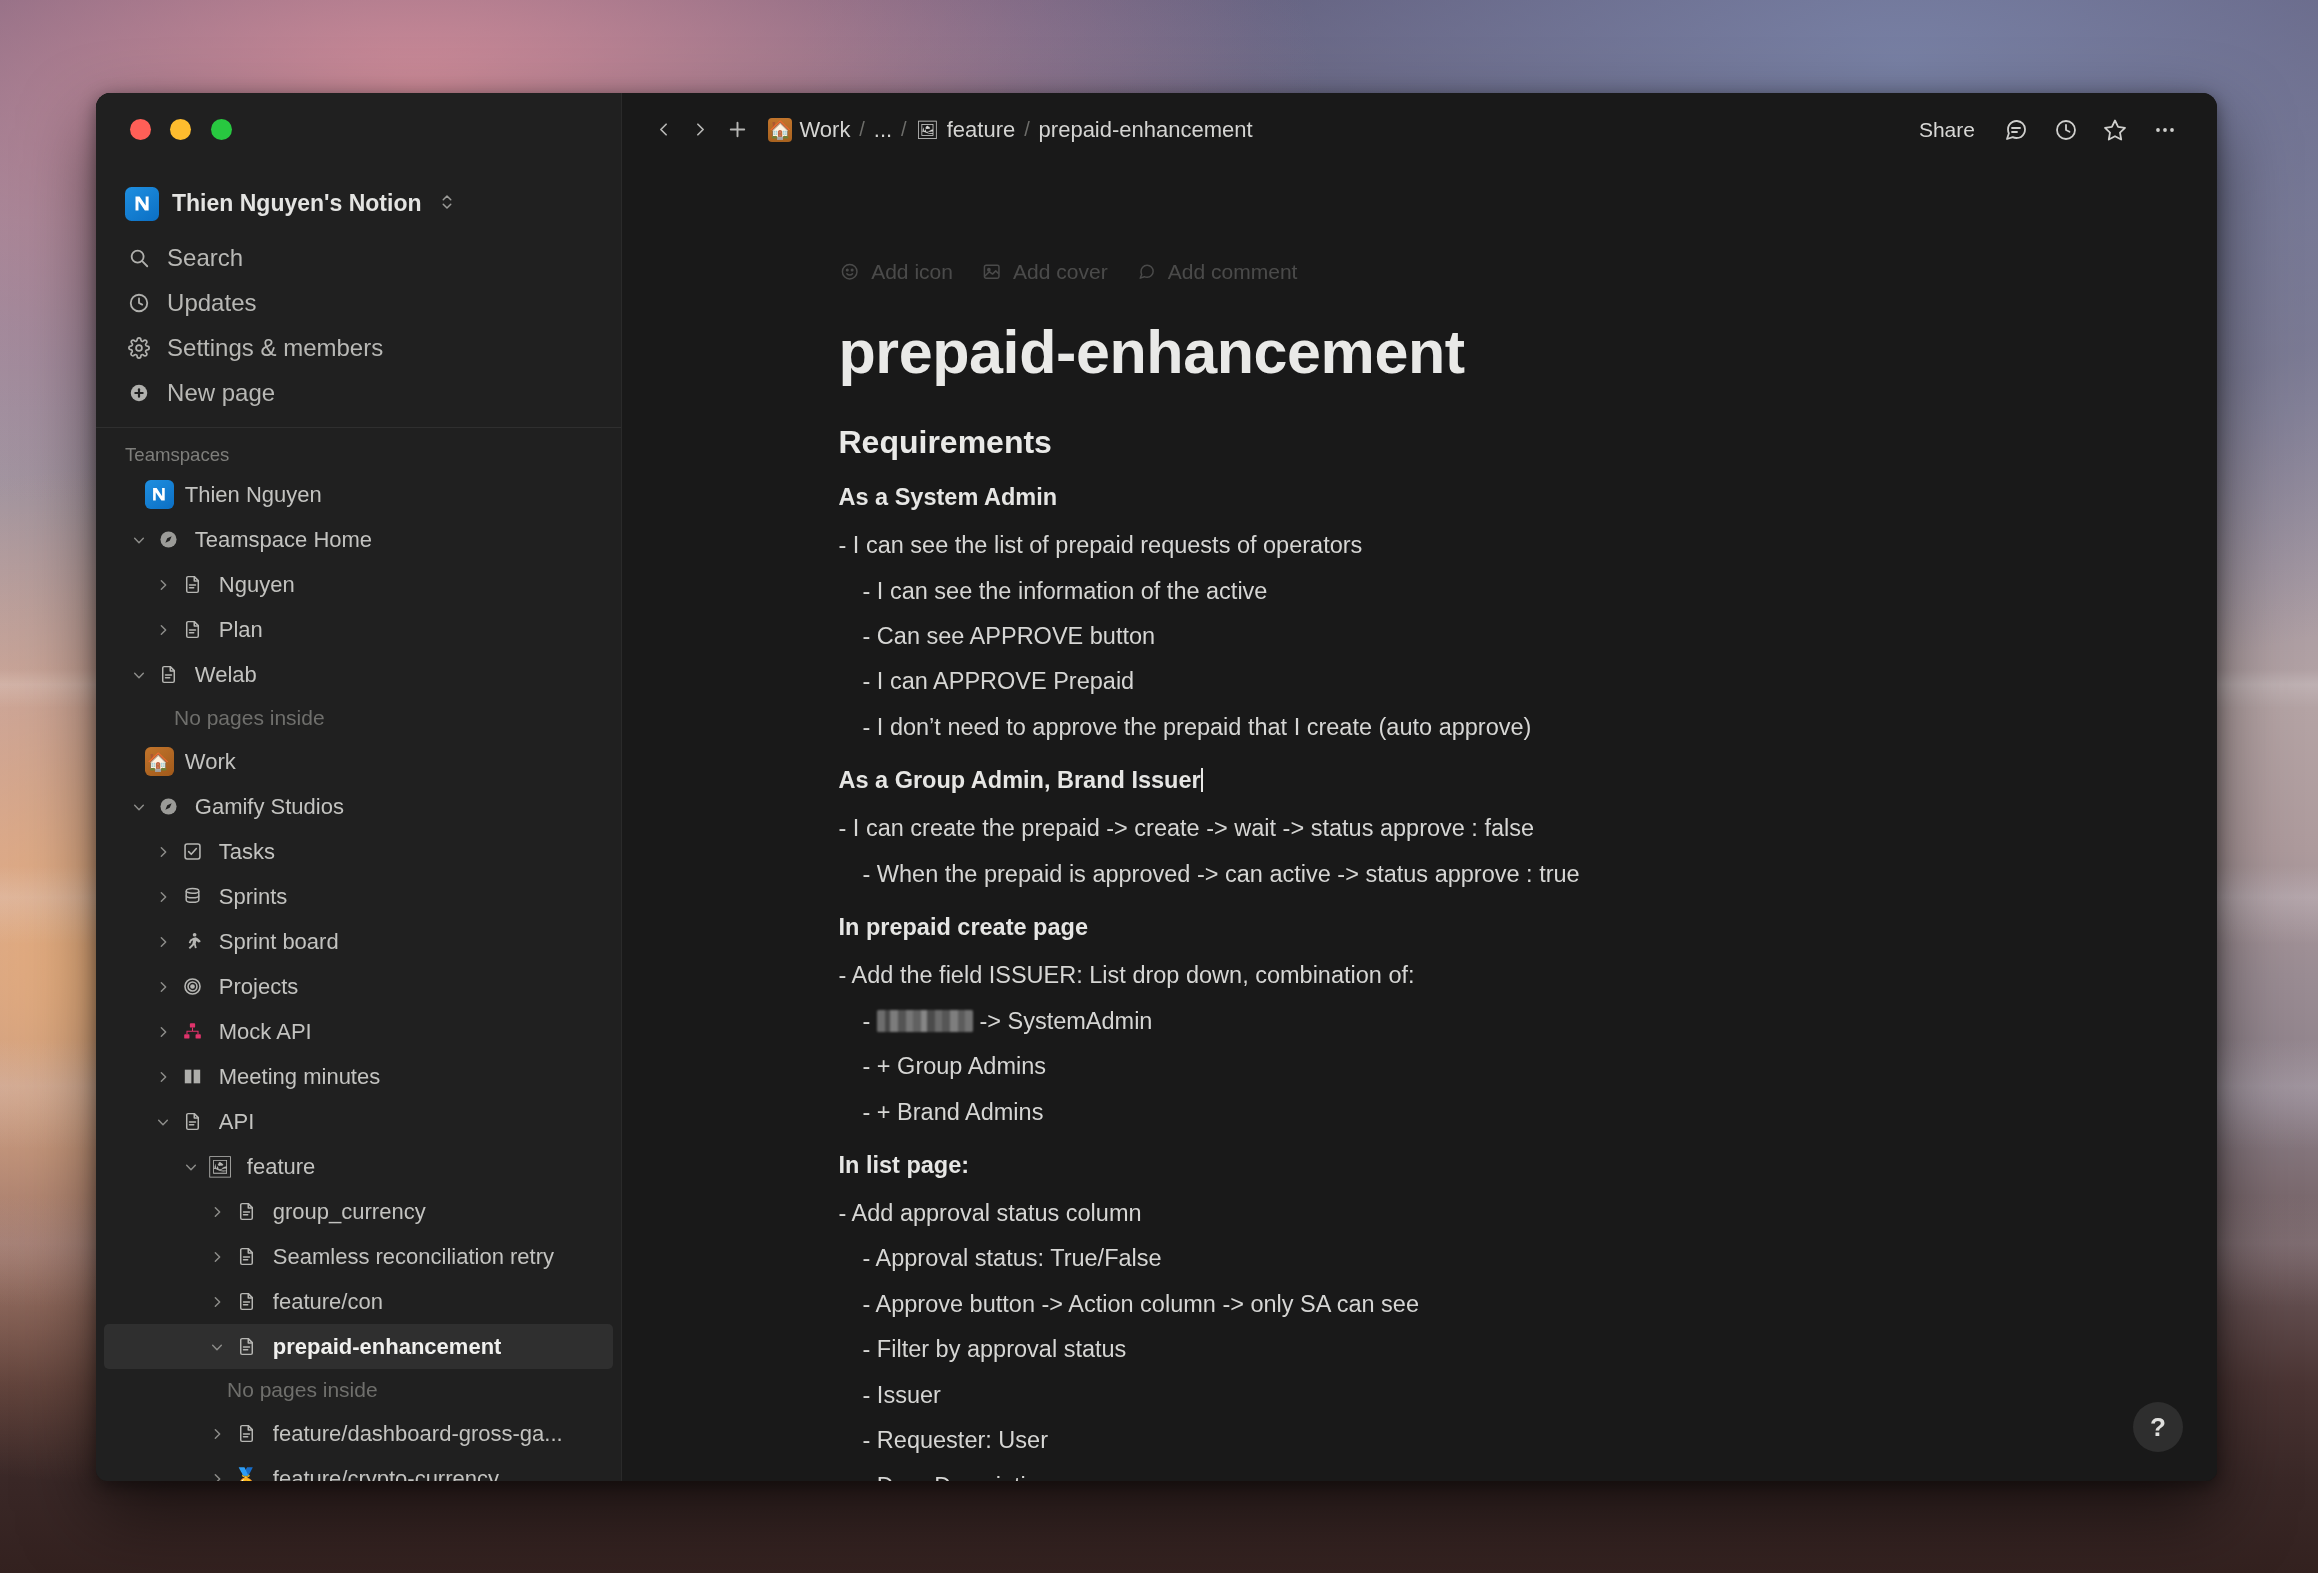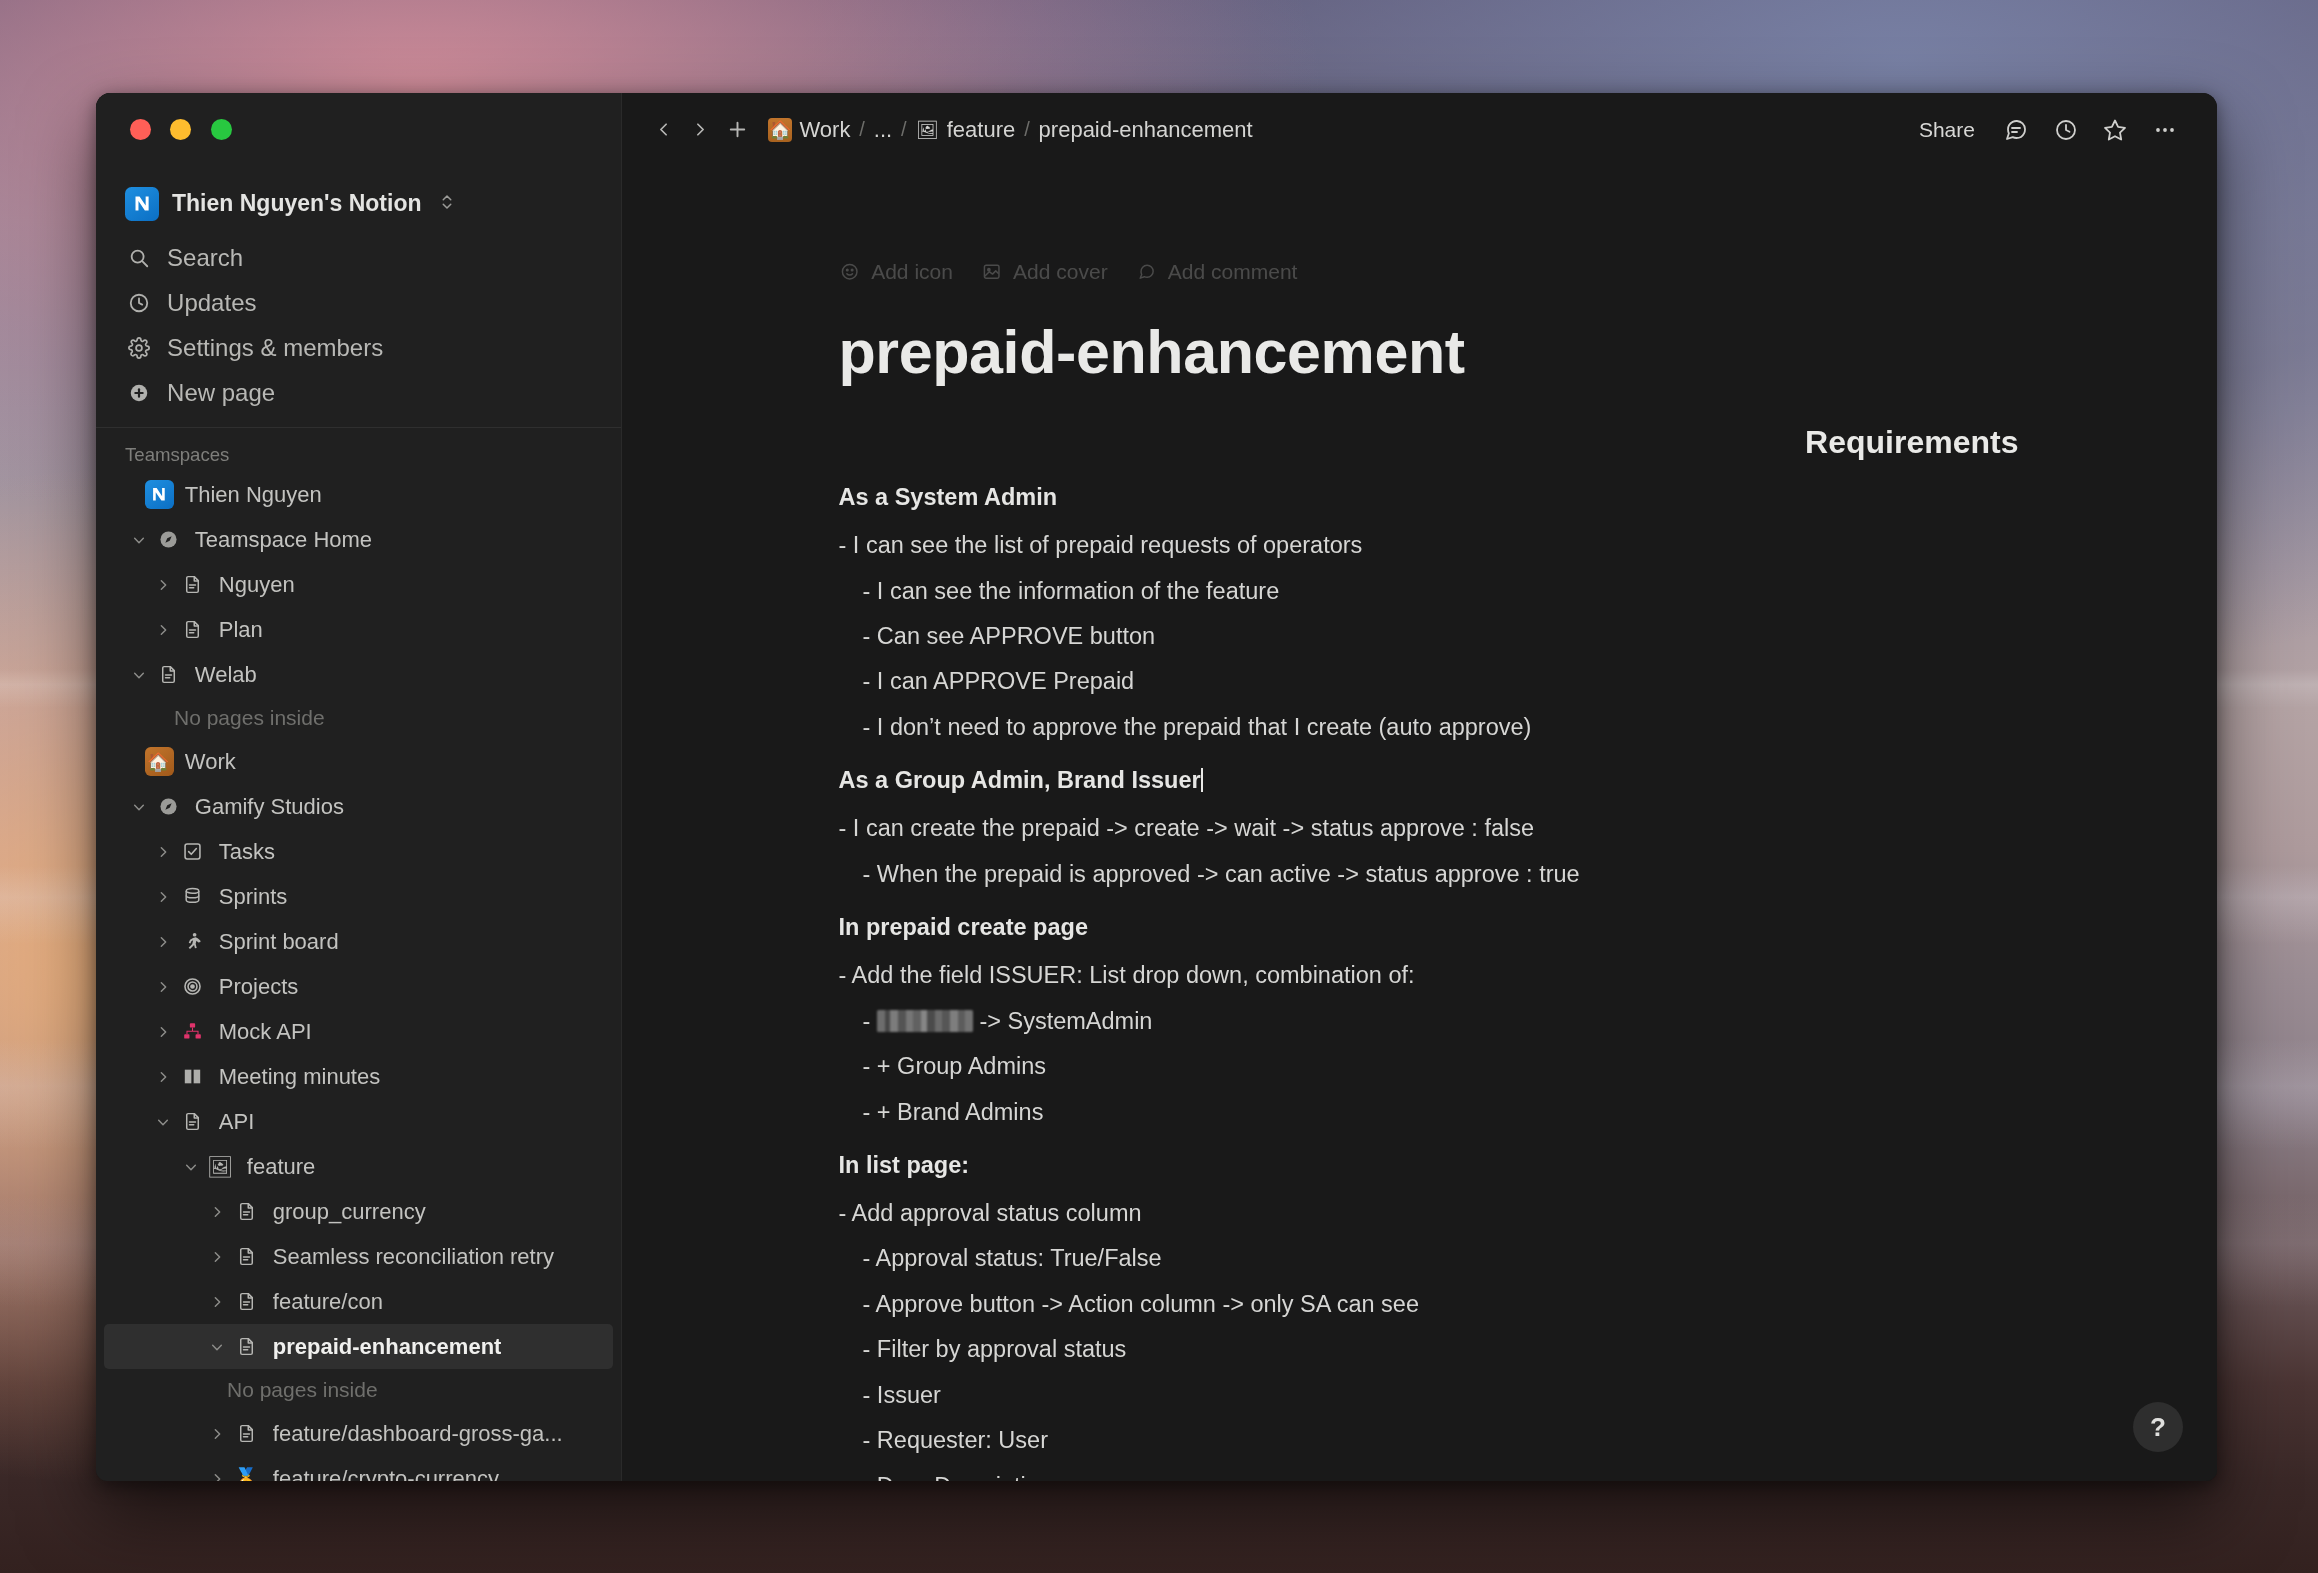--- a/index.html
+++ b/index.html
@@ -344,21 +344,20 @@
     line-height: 1.1;
     margin-bottom: 36px;
   }
 
   h2.doc-h {
     font-size: 32px;
     font-weight: bold;
     color: #e9e9e7;
     margin: 18px 0 18px 0;
     line-height: 1.25;
-    text-align: right;
   }
   .doc-strong {
     font-size: 23.5px;
     font-weight: bold;
     color: #e6e6e4;
     margin: 18px 0 13px 0;
     line-height: 1.45;
     position: relative;
   }
   .doc-strong.has-caret::after {
@@ -891,21 +890,21 @@
                 <span>Add comment</span>
               </div>
             </div>
 
             <div id="page-title">prepaid-enhancement</div>
 
             <div id="doc-blocks">
                 <h2 class="doc-h">Requirements</h2>
                 <div class="doc-strong"><span>As a System Admin</span></div>
                 <div class="doc-line">- I can see the list of prepaid requests of operators</div>
-                <div class="doc-line ind1">- I can see the information of the feature</div>
+                <div class="doc-line ind1">- I can see the information of the active</div>
                 <div class="doc-line ind1">- Can see APPROVE button</div>
                 <div class="doc-line ind1">- I can APPROVE Prepaid</div>
                 <div class="doc-line ind1">- I don’t need to approve the prepaid that I create (auto approve)</div>
                 <div class="doc-strong has-caret"><span>As a Group Admin, Brand Issuer</span></div>
                 <div class="doc-line">- I can create the prepaid -&gt; create -&gt; wait -&gt; status approve : false</div>
                 <div class="doc-line ind1">- When the prepaid is approved -&gt; can active -&gt; status approve : true</div>
                 <div class="doc-strong"><span>In prepaid create page</span></div>
                 <div class="doc-line">- Add the field ISSUER: List drop down, combination of:</div>
                 <div class="doc-line ind1"><span>- </span><span class="redacted"></span><span> -&gt; SystemAdmin</span></div>
                 <div class="doc-line ind1">- + Group Admins</div>

